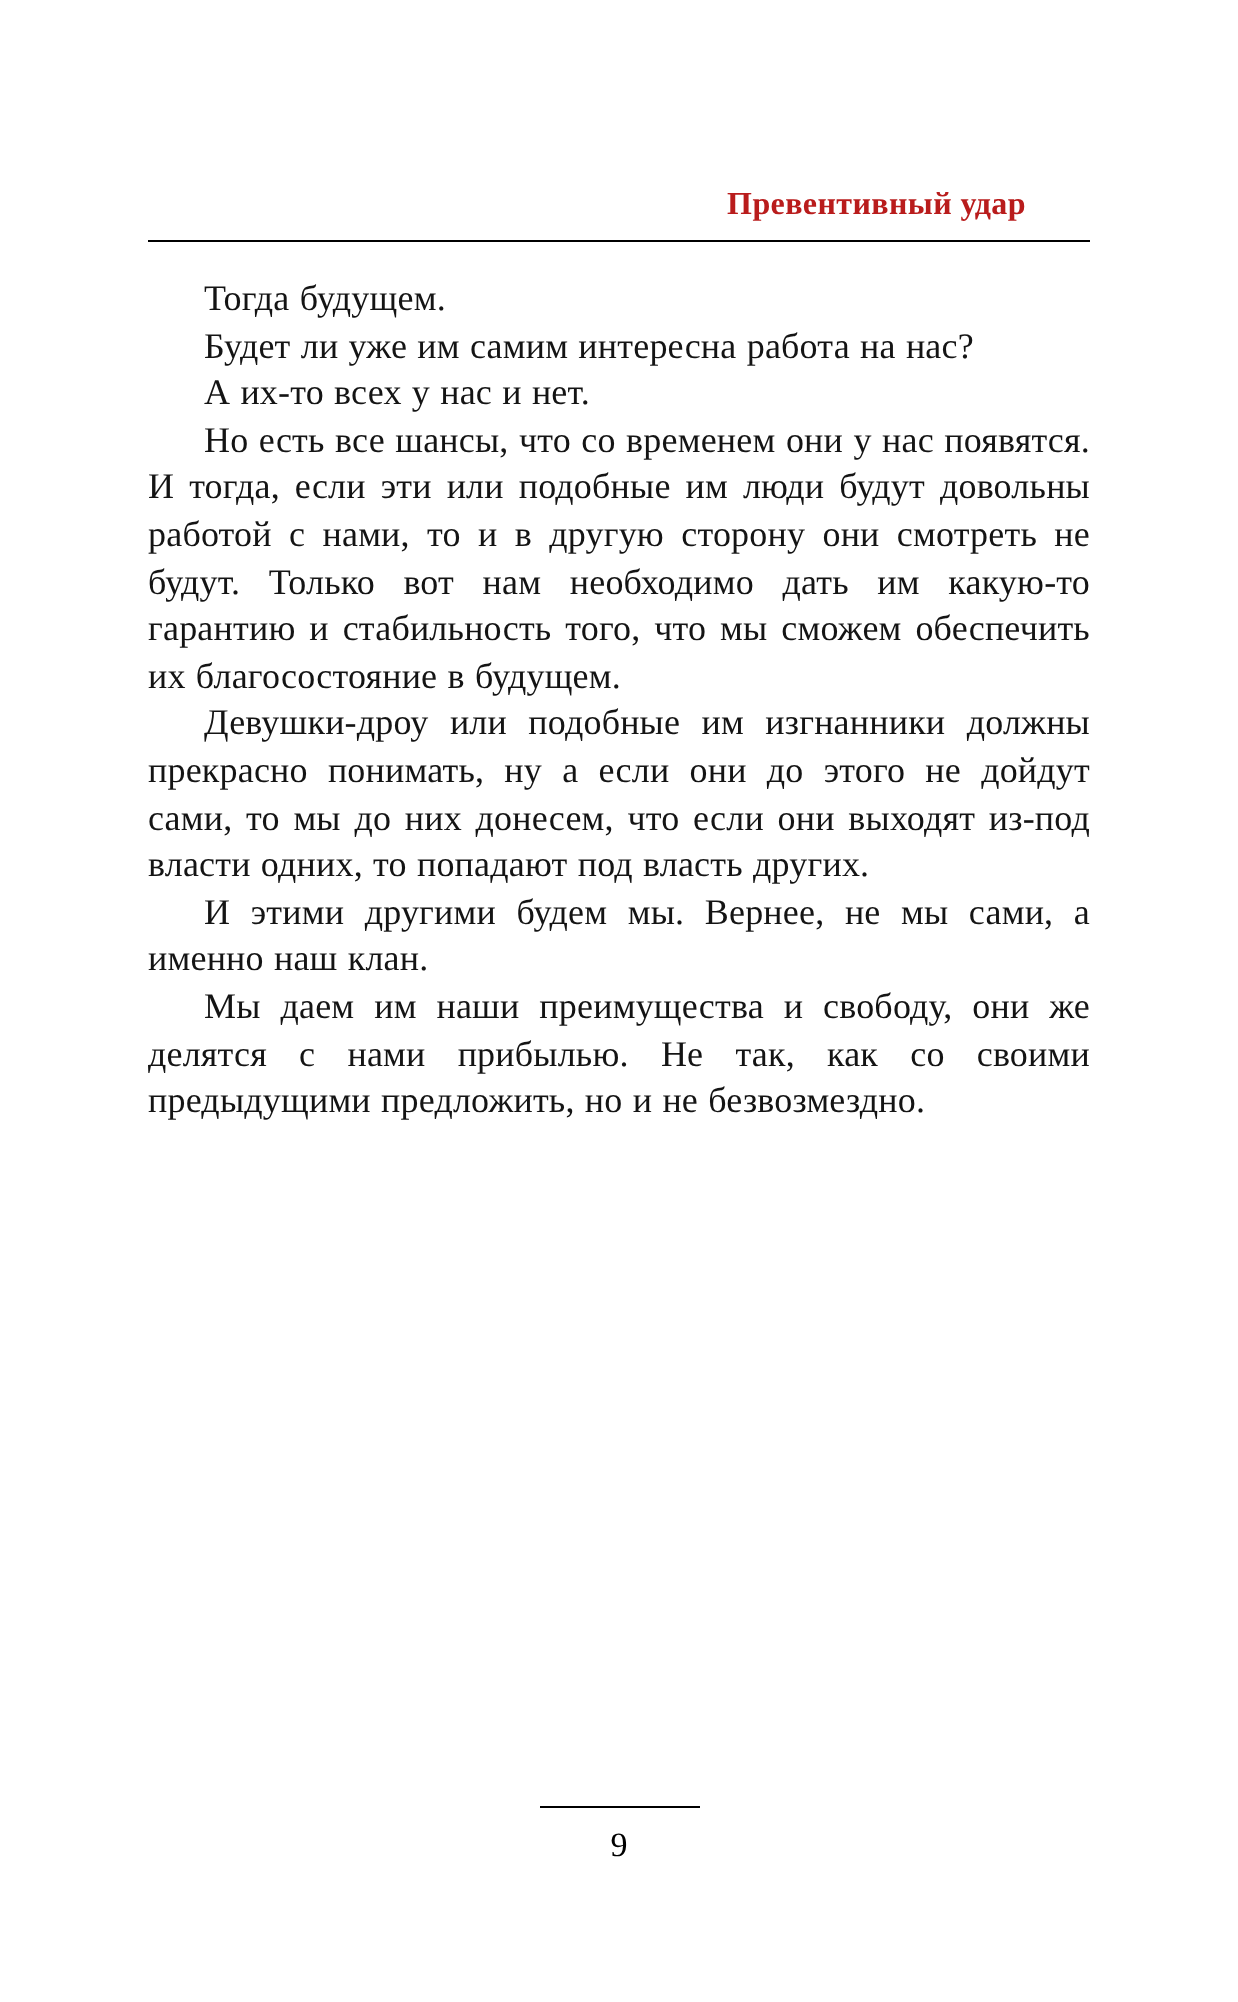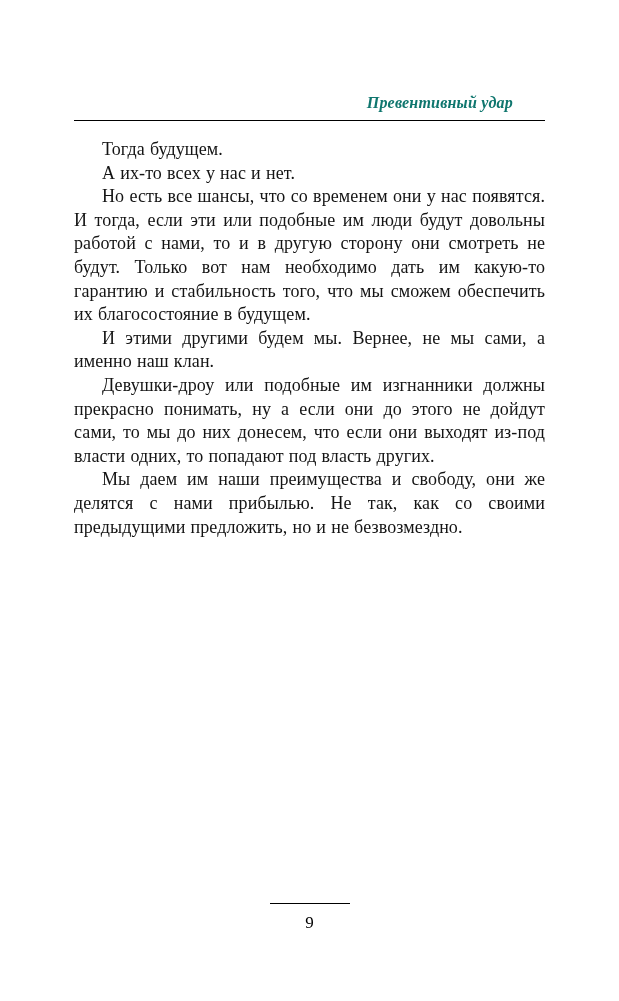--- a/index.html
+++ b/index.html
@@ -17,23 +17,22 @@
       position: absolute;
       inset: 0;
       padding: 0 74px;
     }
     .running-head {
       margin-top: 94px;
       text-align: right;
       padding-right: 32px;
       font-size: 16px;
       font-weight: bold;
-      font-style: italic;
       letter-spacing: 0.2px;
-      color: #0f766e;
+      color: #b91c1c;
     }
     .header-rule {
       border: none;
       border-top: 1.6px solid #000000;
       margin: 8px 0 0 0;
     }
     .body-text {
       margin-top: 17px;
       font-size: 18px;
       line-height: 23.6px;
@@ -70,24 +69,25 @@
 <body>
 
 <div class="page">
 
   <div class="running-head">Превентивный удар</div>
 
   <hr class="header-rule">
 
   <main class="body-text">
     <p>Тогда будущем.</p>
+    <p>Будет ли уже им самим интересна работа на нас?</p>
     <p>А их-то всех у нас и нет.</p>
     <p>Но есть все шансы, что со временем они у нас появятся. И тогда, если эти или подобные им люди будут довольны работой с нами, то и в другую сторону они смотреть не будут. Только вот нам необходимо дать им какую-то гарантию и стабильность того, что мы сможем обеспечить их благосостояние в будущем.</p>
+    <p>Девушки-дроу или подобные им изгнанники должны прекрасно понимать, ну а если они до этого не дойдут сами, то мы до них донесем, что если они выходят из-под власти одних, то попадают под власть других.</p>
     <p>И этими другими будем мы. Вернее, не мы сами, а именно наш клан.</p>
-    <p>Девушки-дроу или подобные им изгнанники должны прекрасно понимать, ну а если они до этого не дойдут сами, то мы до них донесем, что если они выходят из-под власти одних, то попадают под власть других.</p>
     <p>Мы даем им наши преимущества и свободу, они же делятся с нами прибылью. Не так, как со своими предыдущими предложить, но и не безвозмездно.</p>
   </main>
 
   <div class="footer">
     <div class="footer-rule"></div>
     <div class="page-number">9</div>
   </div>
 
 </div>
 

